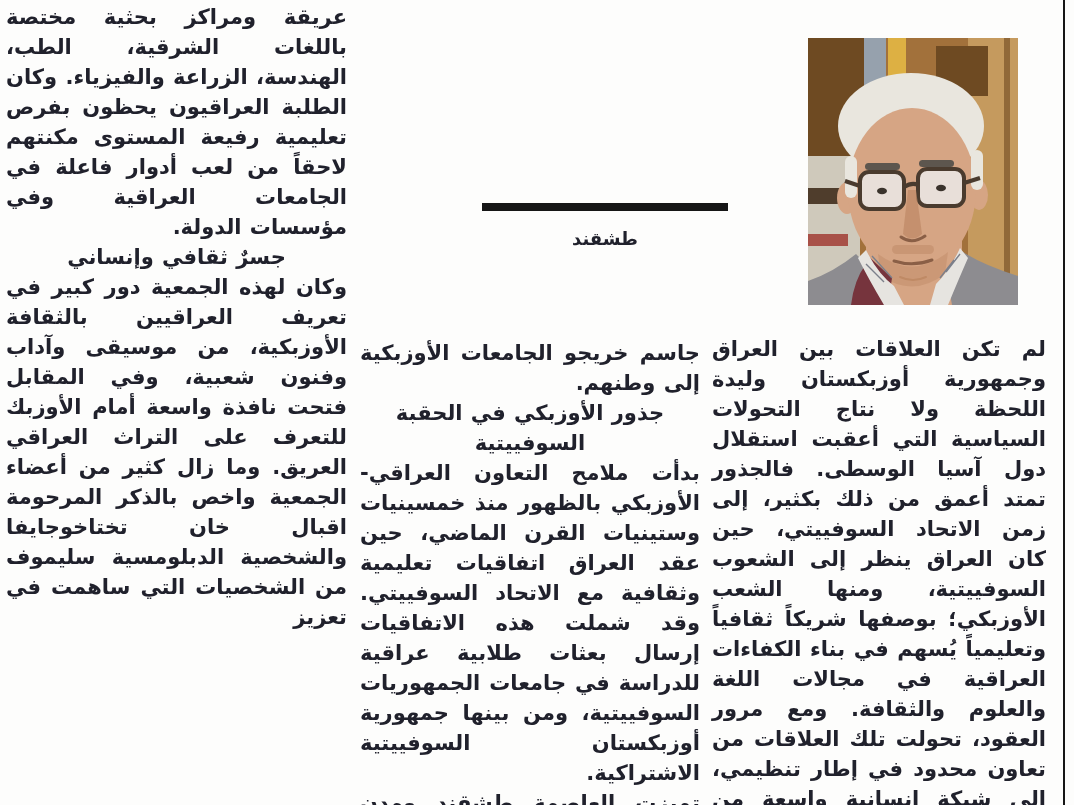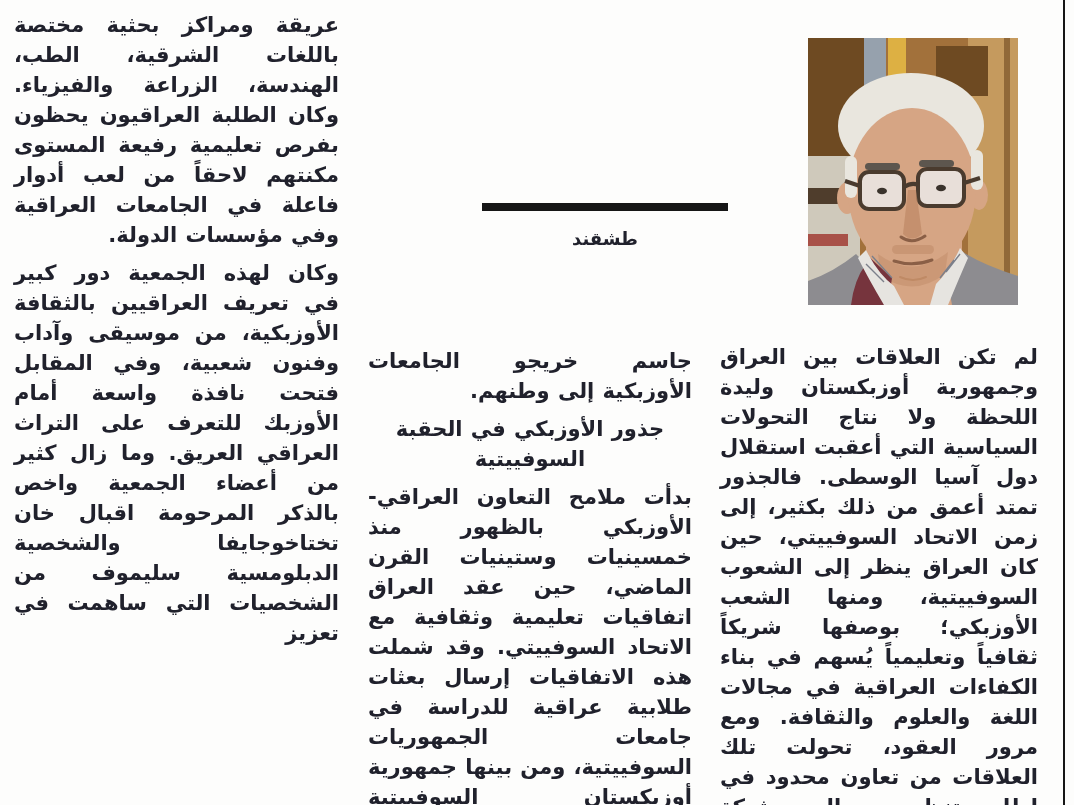--- a/index.html
+++ b/index.html
@@ -11,21 +11,21 @@
     color:var(--text,#20212c);
     direction:rtl;
     overflow:hidden;
     margin:0 auto;
   }
   .col{position:absolute;}
   .col-left{right:auto;left:6px;top:2px;width:341px;}
   .col-middle{left:360px;top:338px;width:340px;}
   .col-right{left:712px;top:334px;width:334px;}
   .para{
-    margin:8px;
+    margin:0;
     font-size:21px;
     line-height:30px;
     font-weight:700;
     text-align:justify;
     letter-spacing:0;
     word-spacing:1px;
   }
   .h-right{text-align:right;}
   .h-center{text-align:center;}
   .headline-block{position:absolute;left:432px;top:124px;width:306px;text-align:center;}
@@ -137,20 +137,21 @@
         <path class="ph-check" d="M58,226 L76,244 M64,218 L84,240 M146,222 L132,240 M152,216 L138,234" fill="none"></path>
       </g>
     </svg>
   </figure>
 
   <div class="title-rule"></div>
   <div class="dateline">طشقند</div>
 
   <div class="col col-left">
     <p class="para">عريقة ومراكز بحثية مختصة باللغات الشرقية، الطب، الهندسة، الزراعة والفيزياء. وكان الطلبة العراقيون يحظون بفرص تعليمية رفيعة المستوى مكنتهم لاحقاً من لعب أدوار فاعلة في الجامعات العراقية وفي مؤسسات الدولة.</p>
+    <p class="para h-center">جسرٌ ثقافي وإنساني</p>
     <p class="para">وكان لهذه الجمعية دور كبير في تعريف العراقيين بالثقافة الأوزبكية، من موسيقى وآداب وفنون شعبية، وفي المقابل فتحت نافذة واسعة أمام الأوزبك للتعرف على التراث العراقي العريق. وما زال كثير من أعضاء الجمعية واخص بالذكر المرحومة اقبال خان تختاخوجايفا والشخصية الدبلومسية سليموف من الشخصيات التي ساهمت في تعزيز</p>
   </div>
 
   <div class="col col-middle">
     <p class="para">جاسم خريجو الجامعات الأوزبكية إلى وطنهم.</p>
     <p class="para h-center">جذور الأوزبكي في الحقبة السوفييتية</p>
     <p class="para">بدأت ملامح التعاون العراقي-الأوزبكي بالظهور منذ خمسينيات وستينيات القرن الماضي، حين عقد العراق اتفاقيات تعليمية وثقافية مع الاتحاد السوفييتي. وقد شملت هذه الاتفاقيات إرسال بعثات طلابية عراقية للدراسة في جامعات الجمهوريات السوفييتية، ومن بينها جمهورية أوزبكستان السوفييتية الاشتراكية.</p>
     <p class="para">تميزت العاصمة طشقند ومدن مثل سمرقند وبخارى وفرغانة بجامعات</p>
   </div>
 

